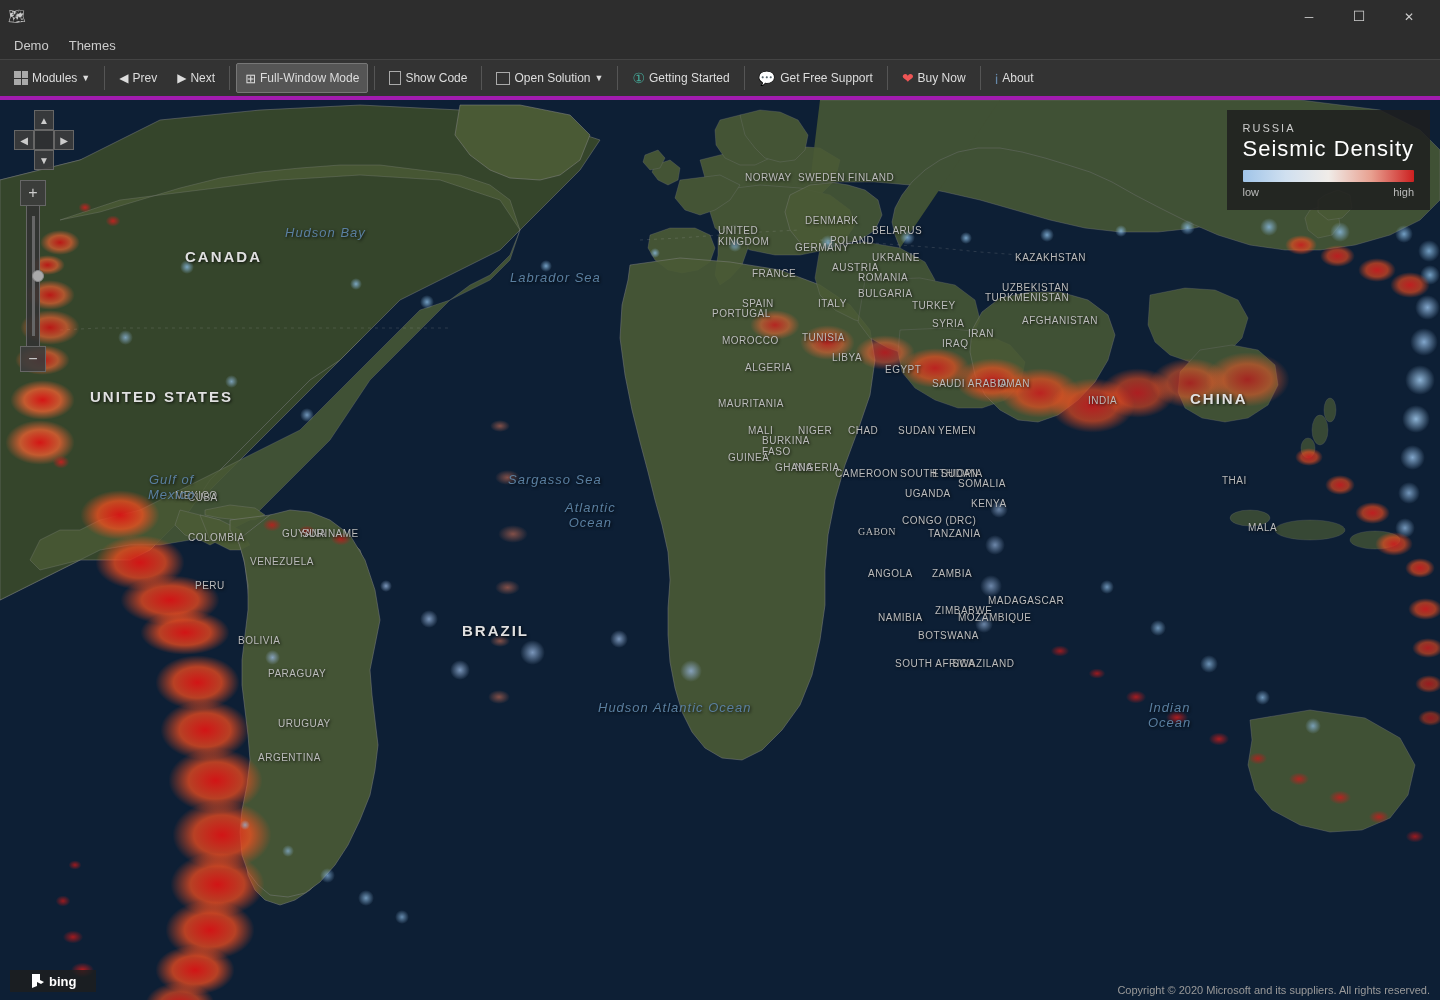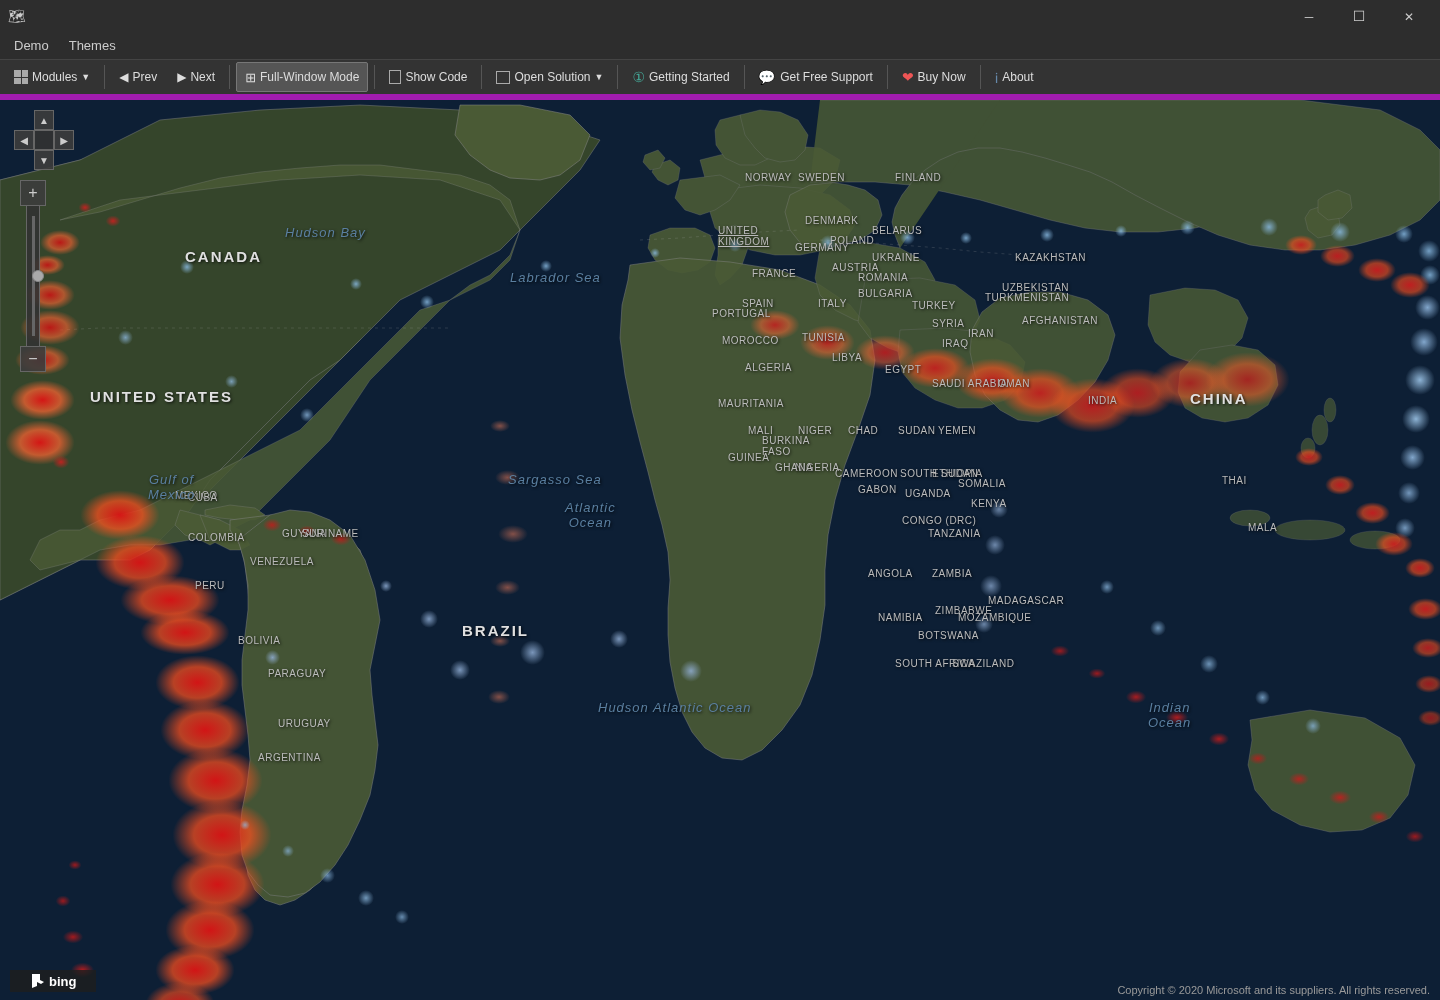--- a/index.html
+++ b/index.html
@@ -46,21 +46,21 @@
     }
 
     
     #toolbar {
       height: 40px;
       background: #333;
       display: flex;
       align-items: center;
       padding: 0 6px;
       gap: 4px;
-      border-bottom: 6px solid #a21caf;
+      border-bottom: 4px solid #a21caf;
       text-align: center;
     }
     .tb-btn {
       display: flex; align-items: center; gap: 4px;
       padding: 4px 8px;
       color: #ddd;
       font-size: 12px;
       cursor: pointer;
       border-radius: 2px;
       height: 30px;
@@ -603,23 +603,23 @@
     <div class="map-label map-label-sm" style="top:392px;left:188px;">CUBA</div>
     <div class="map-label map-label-ocean" style="top:125px;left:285px;">Hudson Bay</div>
     <div class="map-label map-label-ocean" style="top:170px;left:510px;">Labrador Sea</div>
     <div class="map-label map-label-ocean" style="top:372px;left:508px;">Sargasso Sea</div>
     <div class="map-label map-label-ocean" style="top:400px;left:565px;text-align:center;">Atlantic<br>Ocean</div>
     <div class="map-label map-label-ocean" style="top:600px;left:598px;">Hudson Atlantic Ocean</div>
     <div class="map-label map-label-ocean" style="top:600px;left:1148px;text-align:center;">Indian<br>Ocean</div>
     <div class="map-label map-label-ocean" style="top:372px;left:148px;text-align:center;">Gulf of<br>Mexico</div>
     <div class="map-label map-label-sm" style="top:72px;left:798px;">SWEDEN</div>
     <div class="map-label map-label-sm" style="top:72px;left:745px;">NORWAY</div>
-    <div class="map-label map-label-sm" style="top:72px;left:895px;">FINLAND</div>
+    <div class="map-label map-label-sm" style="top:72px;left:848px;">FINLAND</div>
     <div class="map-label map-label-sm" style="top:115px;left:805px;">DENMARK</div>
-    <div class="map-label map-label-sm" style="top:125px;left:718px;text-decoration:underline;">UNITED<br>KINGDOM</div>
+    <div class="map-label map-label-sm" style="top:125px;left:718px;">UNITED<br>KINGDOM</div>
     <div class="map-label map-label-sm" style="top:142px;left:795px;">GERMANY</div>
     <div class="map-label map-label-sm" style="top:168px;left:752px;">FRANCE</div>
     <div class="map-label map-label-sm" style="top:198px;left:742px;">SPAIN</div>
     <div class="map-label map-label-sm" style="top:208px;left:712px;">PORTUGAL</div>
     <div class="map-label map-label-sm" style="top:198px;left:818px;">ITALY</div>
     <div class="map-label map-label-sm" style="top:235px;left:722px;">MOROCCO</div>
     <div class="map-label map-label-sm" style="top:262px;left:745px;">ALGERIA</div>
     <div class="map-label map-label-sm" style="top:232px;left:802px;">TUNISIA</div>
     <div class="map-label map-label-sm" style="top:252px;left:832px;">LIBYA</div>
     <div class="map-label map-label-sm" style="top:264px;left:885px;">EGYPT</div>
@@ -654,21 +654,21 @@
     <div class="map-label map-label-sm" style="top:468px;left:868px;">ANGOLA</div>
     <div class="map-label map-label-sm" style="top:468px;left:932px;">ZAMBIA</div>
     <div class="map-label map-label-sm" style="top:512px;left:878px;">NAMIBIA</div>
     <div class="map-label map-label-sm" style="top:530px;left:918px;">BOTSWANA</div>
     <div class="map-label map-label-sm" style="top:505px;left:935px;">ZIMBABWE</div>
     <div class="map-label map-label-sm" style="top:512px;left:958px;">MOZAMBIQUE</div>
     <div class="map-label map-label-sm" style="top:495px;left:988px;">MADAGASCAR</div>
     <div class="map-label map-label-sm" style="top:558px;left:895px;">SOUTH AFRICA</div>
     <div class="map-label map-label-sm" style="top:558px;left:952px;">SWAZILAND</div>
     <div class="map-label map-label-sm" style="top:415px;left:902px;">CONGO (DRC)</div>
-    <div class="map-label map-label-sm" style="top:384px;left:858px;">GABON</div>
+    <div class="map-label map-label-sm" style="top:426px;left:858px;font-family:Liberation Serif, serif;">GABON</div>
     <div class="map-label map-label-sm" style="top:325px;left:898px;">SUDAN</div>
     <div class="map-label map-label-sm" style="top:352px;left:728px;">GUINEA</div>
     <div class="map-label map-label-sm" style="top:215px;left:1022px;">AFGHANISTAN</div>
     <div class="map-label map-label-sm" style="top:278px;left:998px;">OMAN</div>
     <div class="map-label map-label-sm" style="top:182px;left:1002px;">UZBEKISTAN</div>
     <div class="map-label map-label-sm" style="top:192px;left:985px;">TURKMENISTAN</div>
     <div class="map-label map-label-sm" style="top:422px;left:1248px;">MALA</div>
     <div class="map-label map-label-sm" style="top:375px;left:1222px;">THAI</div>
   </div>
 
@@ -691,20 +691,29 @@
   </div>
 
   <div id="zoom-controls">
     <div class="zoom-btn">+</div>
     <div id="zoom-slider-container">
       <input type="range" id="zoom-slider" min="0" max="100" value="50" style="">
     </div>
     <div class="zoom-btn">−</div>
   </div>
 
+  <div id="legend">
+    <div id="legend-country">RUSSIA</div>
+    <div id="legend-title">Seismic Density</div>
+    <div id="legend-bar"></div>
+    <div id="legend-labels">
+      <span>low</span>
+      <span>high</span>
+    </div>
+  </div>
 
   <div id="copyright">Copyright © 2020 Microsoft and its suppliers. All rights reserved.</div>
 
   <div id="bing-logo">
     <div id="bing-logo-box">
       <svg width="16" height="16" viewBox="0 0 32 32">
         <polygon points="4,2 4,30 14,26 14,18 22,22 28,18 20,14 20,2" fill="#fff"></polygon>
       </svg>
       <span style="color:#fff;font-size:13px;font-weight:600;">bing</span>
     </div>

